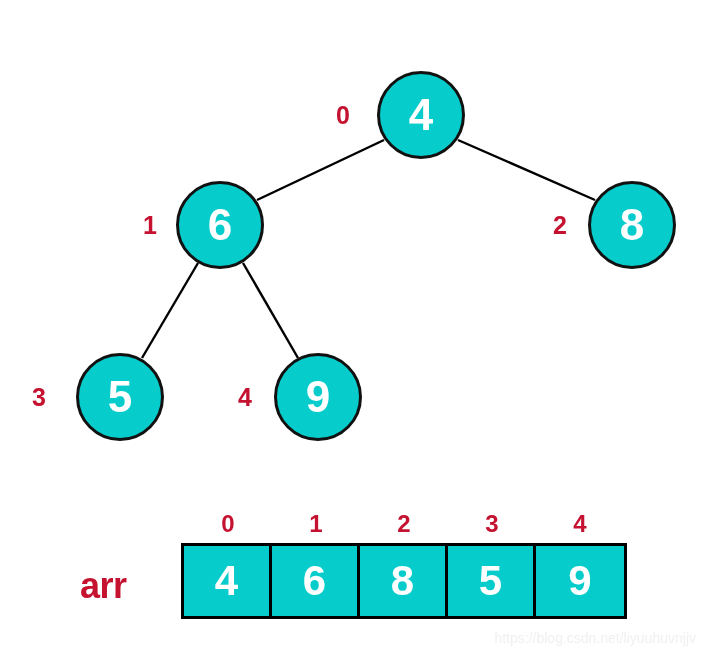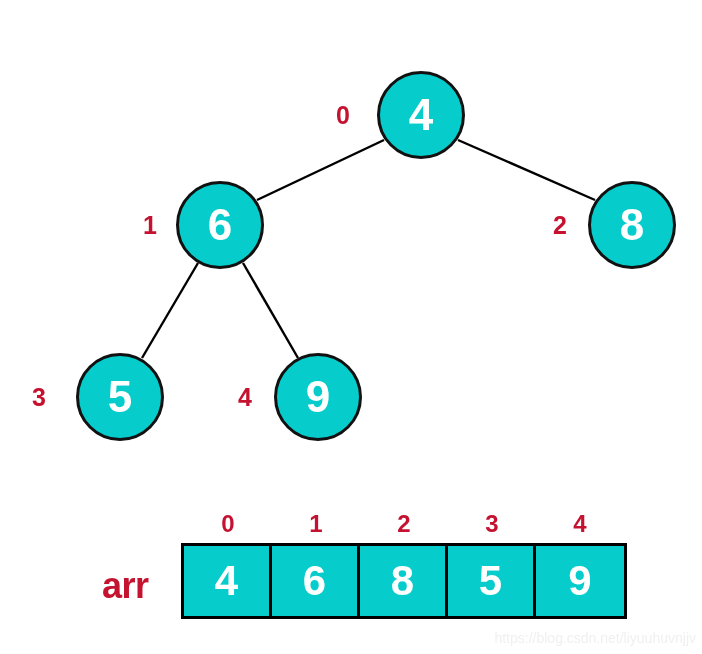--- a/index.html
+++ b/index.html
@@ -141,17 +141,17 @@
     </div>
 
   <div id="array-indices">
       <div class="idx" style="left: 184px;">0</div>
       <div class="idx" style="left: 272px;">1</div>
       <div class="idx" style="left: 360px;">2</div>
       <div class="idx" style="left: 448px;">3</div>
       <div class="idx" style="left: 536px;">4</div>
     </div>
 
-  <div class="arr-label" id="arr-name" style="left:80px; top:568px;margin-left:22px;">arr</div>
+  <div class="arr-label" id="arr-name" style="left:80px; top:568px;">arr</div>
 
   <div id="watermark">https://blog.csdn.net/liyuuhuvnjjv</div>
 
 </div>
 
 </body></html>

